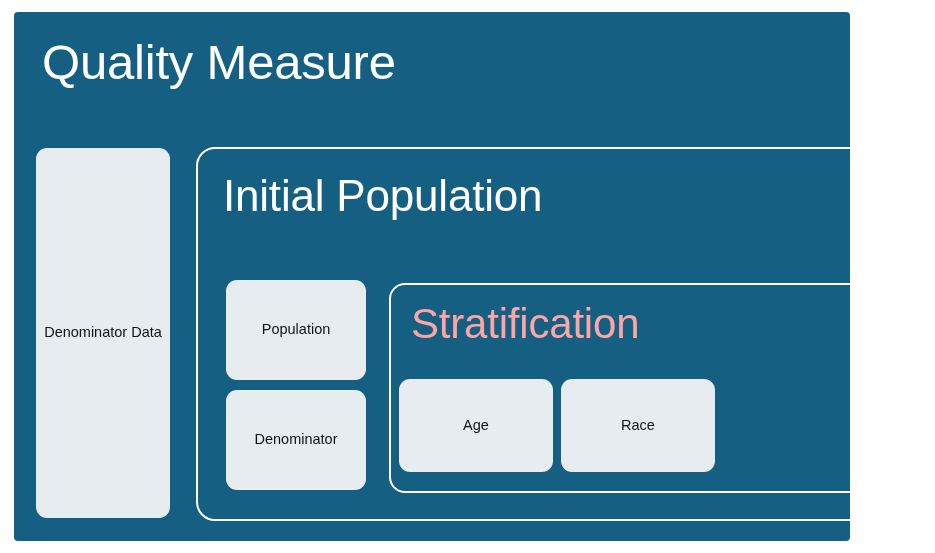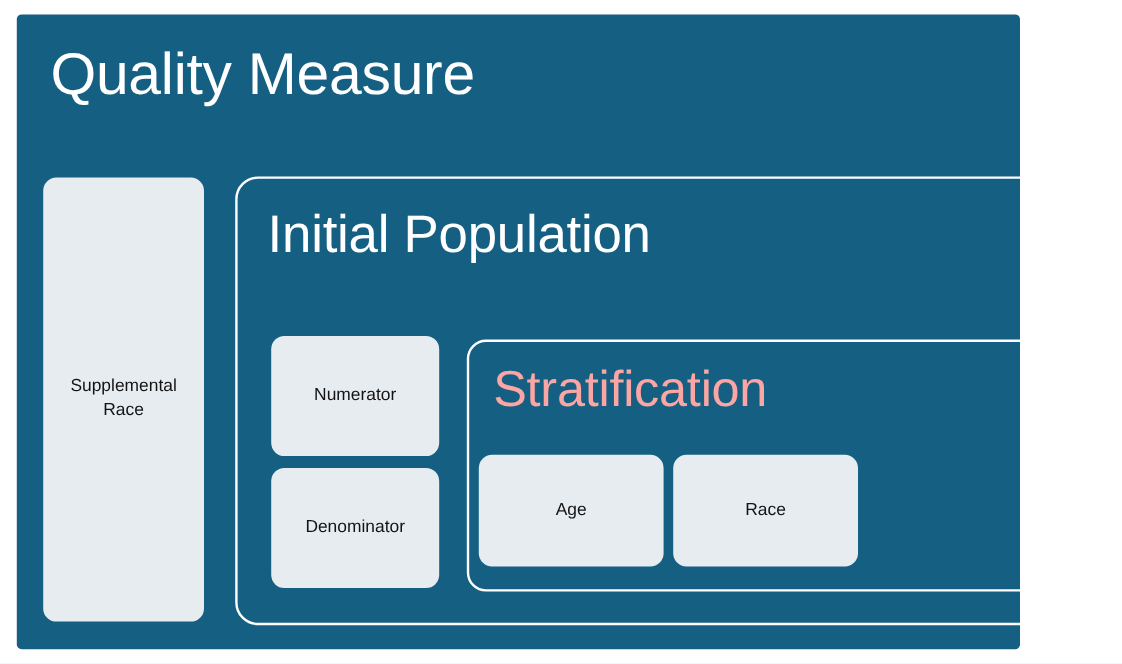--- a/index.html
+++ b/index.html
@@ -143,27 +143,27 @@
 </style>
 </head>
 <body>
 
 <div id="canvas">
 
   <div class="quality-measure">
 
     <div class="qm-title">Quality Measure</div>
 
-    <div class="leaf-box supplemental-data">Supplemental Race</div>
+    <div class="leaf-box supplemental-data">Denominator Data</div>
 
     <div class="initial-population">
 
       <div class="ip-title">Initial Population</div>
 
-      <div class="leaf-box numerator">Numerator</div>
+      <div class="leaf-box numerator">Population</div>
 
       <div class="leaf-box denominator">Denominator</div>
 
       <div class="stratification">
 
         <div class="strat-title">Stratification</div>
 
         <div class="leaf-box strat-item strat-item-1">Race</div>
 
         <div class="leaf-box strat-item strat-item-0">Age</div>

